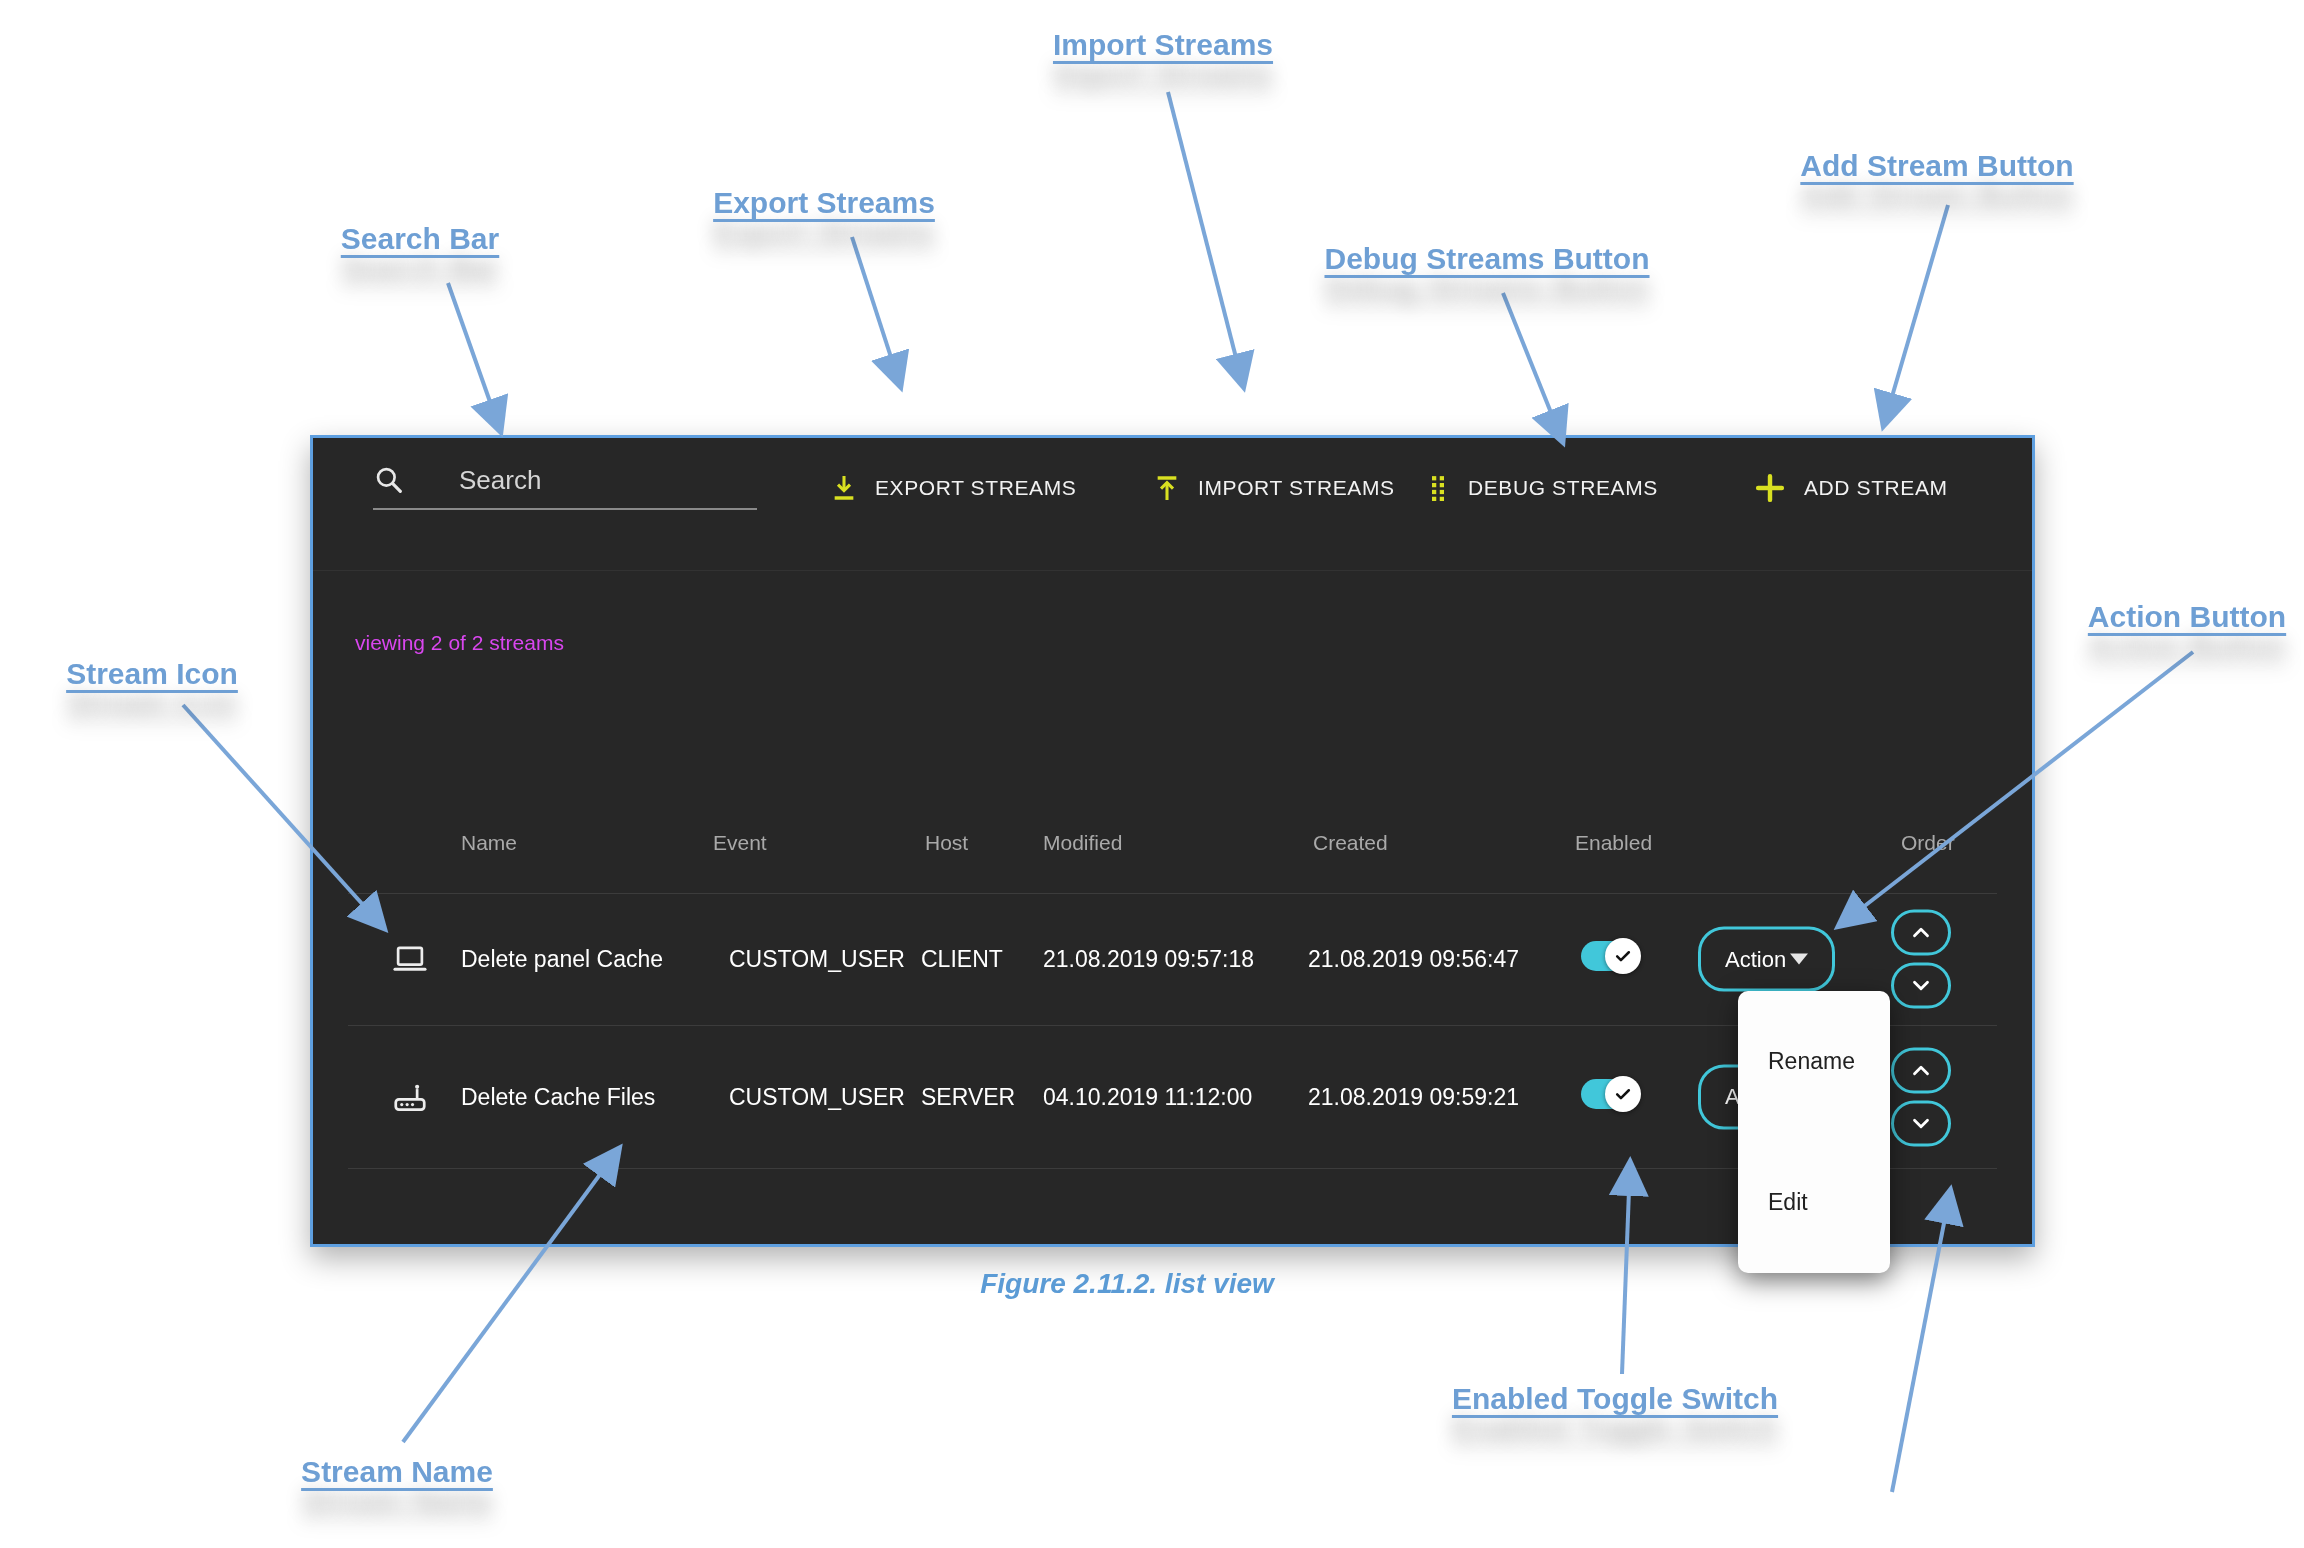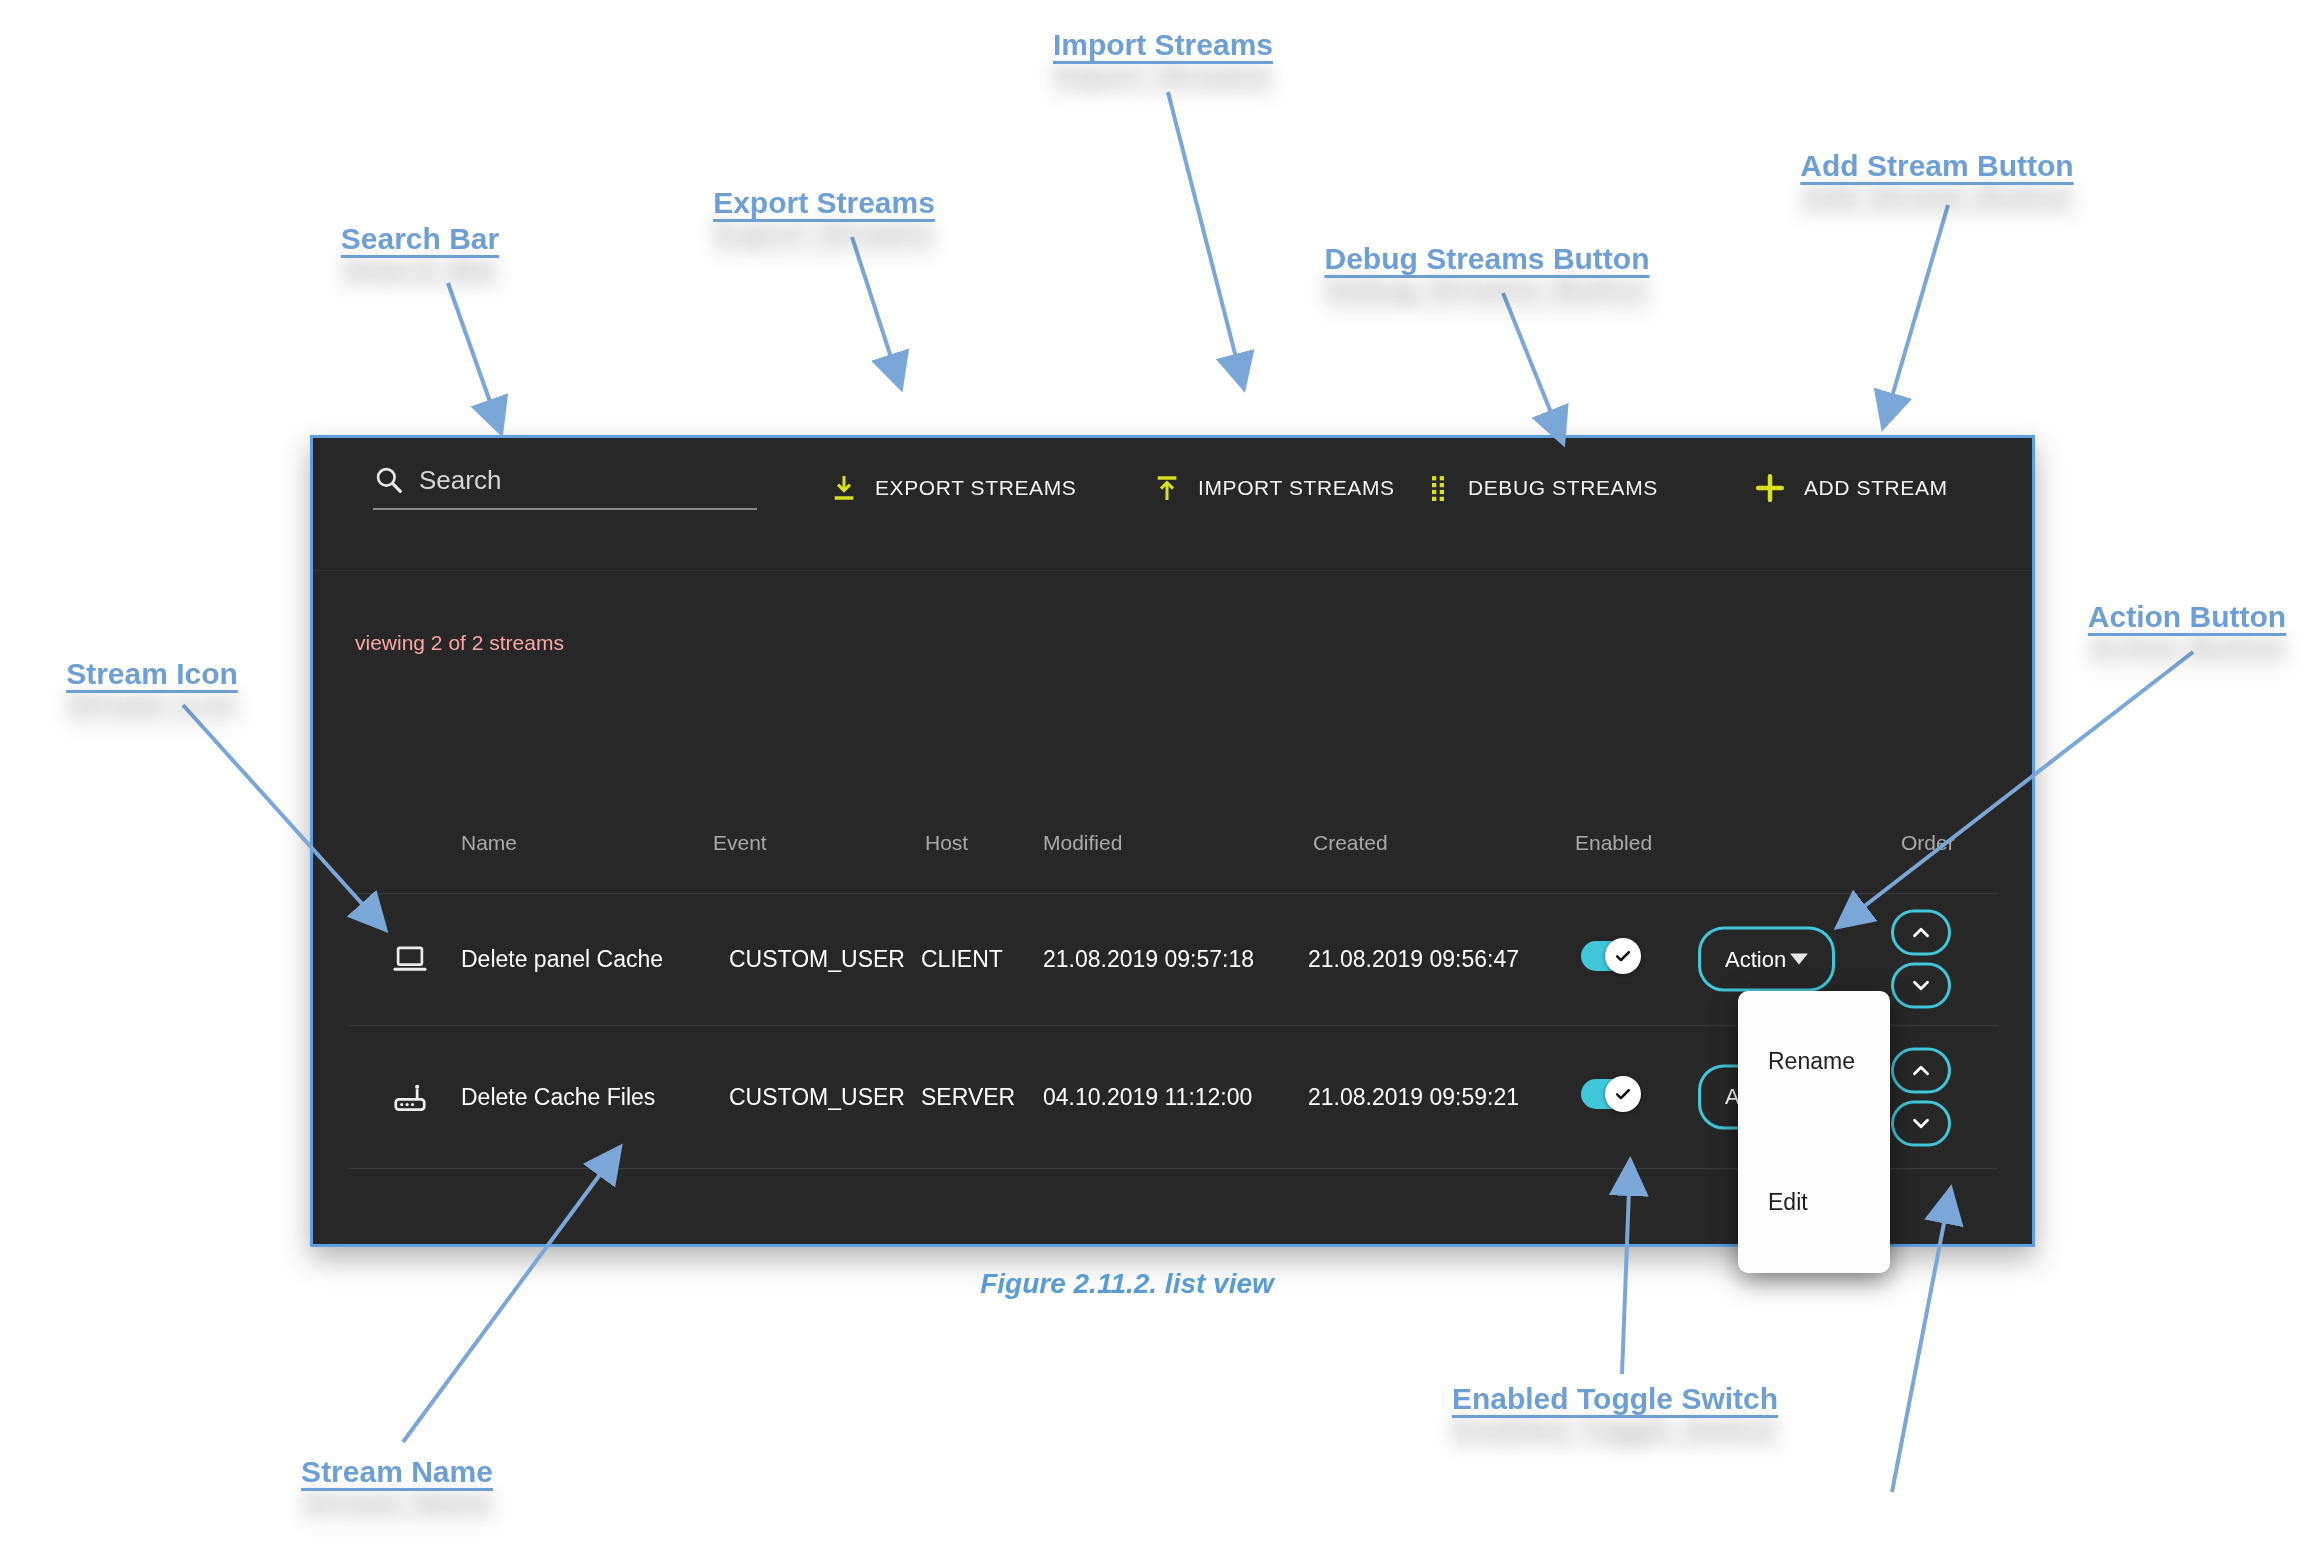--- a/index.html
+++ b/index.html
@@ -66,20 +66,21 @@
     padding-bottom: 12px;
     cursor: text;
   }
   .search-input {
     background: transparent;
     border: none; outline: none;
     color: #d5d5d5;
     font-size: 26px;
     width: 320px;
     font-family: "Liberation Sans", sans-serif;
+    margin-left: 40px;
   }
   .search-input::placeholder { color: #d5d5d5; opacity: 1; }
 
   .tb-btn {
     position: absolute;
     top: 28px;
     height: 44px;
     display: flex; align-items: center; gap: 15px;
     background: none; border: none;
     color: #f2f2f2;
@@ -91,21 +92,21 @@
   }
   .ticon { display: flex; align-items: center; }
   .toolbar-divider {
     position: absolute; left: 0; right: 0; top: 132px;
     height: 1px; background: rgba(255,255,255,0.05);
   }
 
   .status {
     position: absolute;
     left: 42px; top: 193px;
-    color: #fca5a5;
+    color: #d946ef;
     font-size: 21px;
   }
 
   
   .th {
     position: absolute; top: 393px;
     color: #a9a9a9; font-size: 21px; white-space: nowrap;
   }
   .hr {
     position: absolute; left: 35px; right: 35px;

